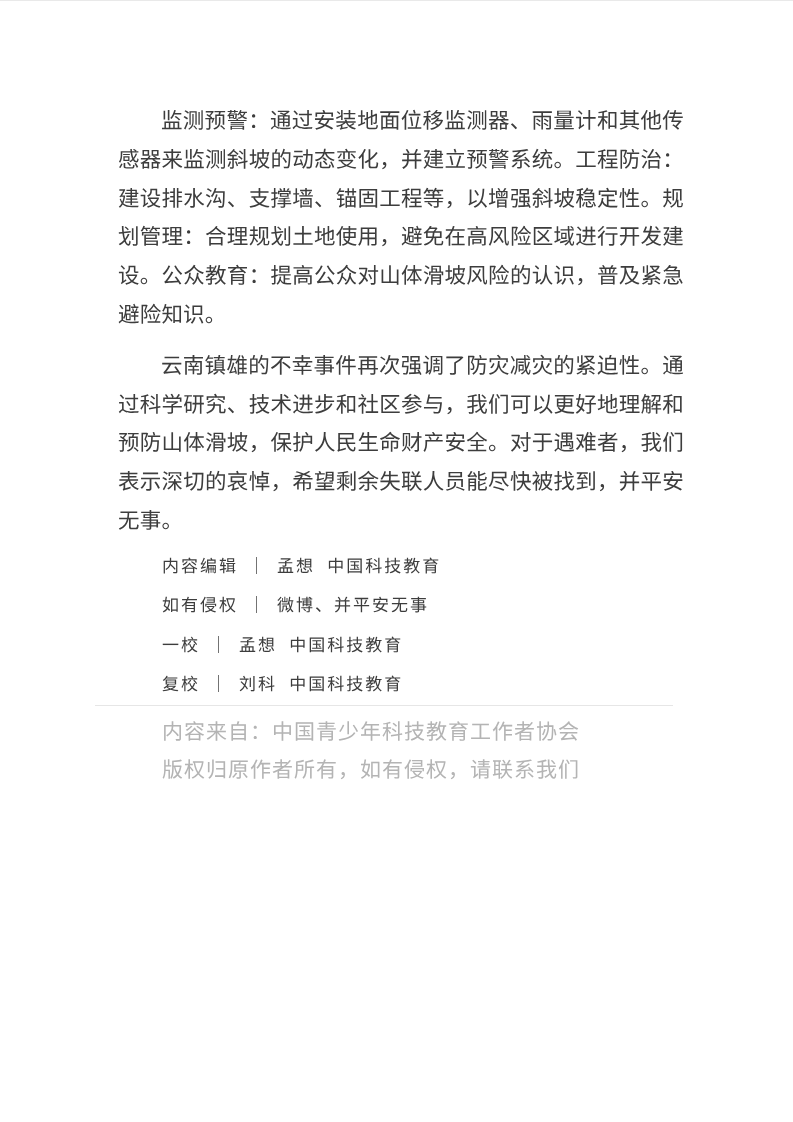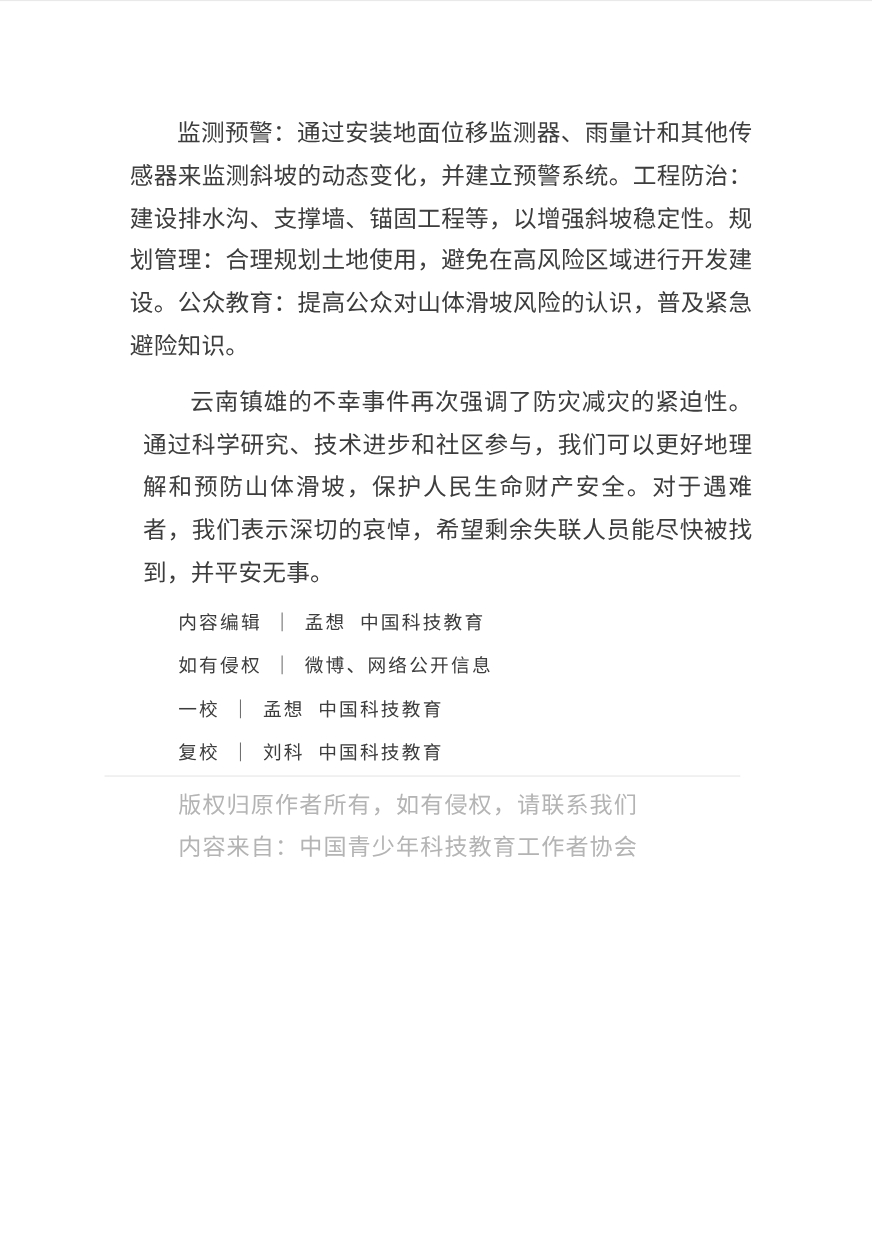--- a/index.html
+++ b/index.html
@@ -27,21 +27,21 @@
   }
   .body-para {
     margin: 0;
     font-size: 21.5px;
     line-height: 38.8px;
     text-align: justify;
     text-indent: 2em;
     letter-spacing: 0.2px;
     color: var(--text-color);
   }
-  .body-para + .body-para { margin-top: 12px; margin-left: 12px; }
+  .body-para + .body-para { margin-top: 12px; }
 
   .credits {
     margin-top: 6px;
     padding-left: 44px;
   }
   .credit-line {
     font-size: 17px;
     line-height: 39.5px;
     letter-spacing: 2px;
     white-space: nowrap;
@@ -84,35 +84,35 @@
 
     <p class="body-para">云南镇雄的不幸事件再次强调了防灾减灾的紧迫性。通过科学研究、技术进步和社区参与，我们可以更好地理解和预防山体滑坡，保护人民生命财产安全。对于遇难者，我们表示深切的哀悼，希望剩余失联人员能尽快被找到，并平安无事。</p>
 
     <div class="credits">
 
       <div class="credit-line">
         <span class="credit-role">内容编辑</span><span class="credit-sep">｜</span><span class="credit-value">孟想 中国科技教育</span>
       </div>
 
       <div class="credit-line">
-        <span class="credit-role">如有侵权</span><span class="credit-sep">｜</span><span class="credit-value">微博、网络公开信息</span>
+        <span class="credit-role">如有侵权</span><span class="credit-sep">｜</span><span class="credit-value">微博、并平安无事</span>
       </div>
 
       <div class="credit-line">
         <span class="credit-role">一校</span><span class="credit-sep">｜</span><span class="credit-value">孟想 中国科技教育</span>
       </div>
 
       <div class="credit-line">
         <span class="credit-role">复校</span><span class="credit-sep">｜</span><span class="credit-value">刘科 中国科技教育</span>
       </div>
 
 
     </div>
 
     <div class="divider"></div>
 
     <div class="footer">
+      <div class="footer-line">内容来自：中国青少年科技教育工作者协会</div>
       <div class="footer-line">版权归原作者所有，如有侵权，请联系我们</div>
-      <div class="footer-line">内容来自：中国青少年科技教育工作者协会</div>
     </div>
 
   </div>
 </div>
 
 </body></html>

